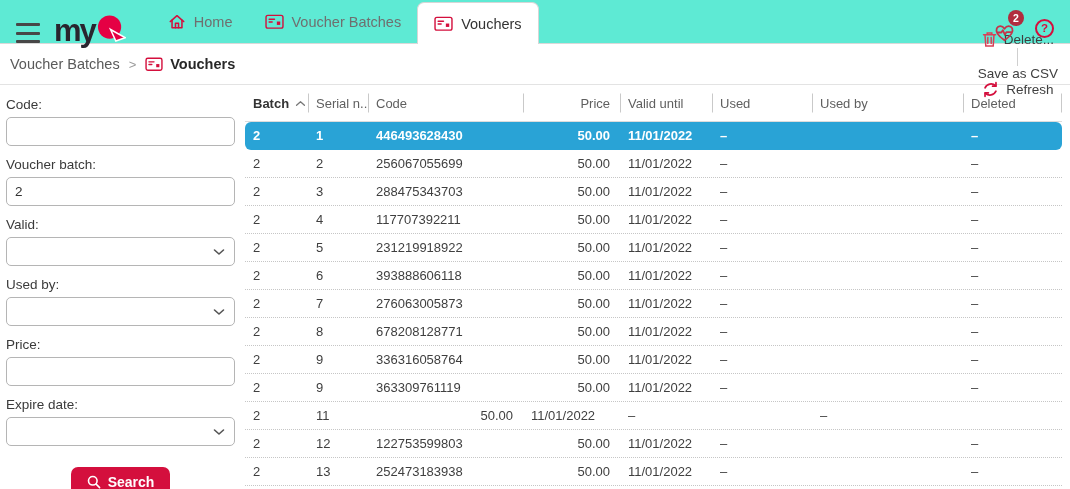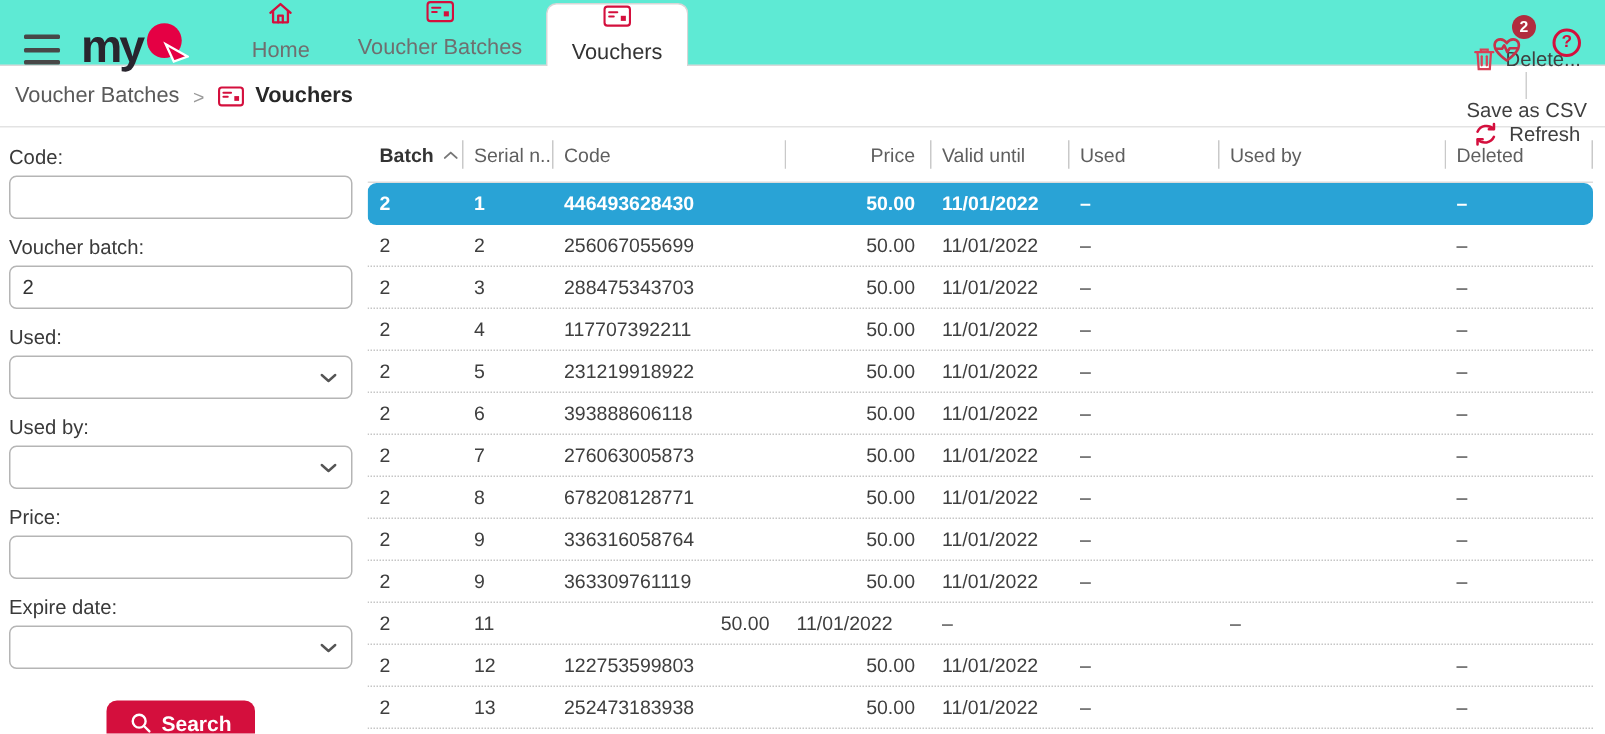--- a/index.html
+++ b/index.html
@@ -10,21 +10,21 @@
   .topbar { display: flex; align-items: flex-end; height: 44px; background: #5eead4;
     border-bottom: 1px solid #d9d9d9; padding-left: 10px; }
   .hamburger { width: 24px; height: 20px; display: flex; flex-direction: column;
     justify-content: space-between; cursor: pointer; margin: 0 6px; }
   .hamburger span { display: block; height: 3px; background: #474747; border-radius: 1px; }
   .logo { display: flex; align-items: flex-end; margin-left: 8px; cursor: default; }
   .logo-my { font-size: 31px; font-weight: 800; letter-spacing: -2px; color: #29252e; line-height: 0.82; }
   .logo-q { margin-left: 2px; }
   .tabs { display: flex; align-items: center; height: 100%; margin-left: 26px; }
   .tab { display: flex; align-items: center; gap: 8px; padding: 0 16px; height: 100%;
-    font-size: 14.5px; color: #6f6f6f; cursor: pointer; white-space: nowrap; flex-direction: column; }
+    font-size: 14.5px; color: #6f6f6f; cursor: pointer; white-space: nowrap; }
   .tab.active { background: #fff; border: 1px solid #d6d6d6; border-bottom: none;
     border-radius: 7px 7px 0 0; height: 42px; align-self: flex-end; margin-bottom: -1px;
     position: relative; z-index: 2; color: #333; }
   .topbar-right { margin-left: auto; display: flex; align-items: center; gap: 16px; padding-right: 16px; }
   .health-wrap { position: relative; cursor: pointer; width: 26px; height: 30px; }
   .badge { position: absolute; top: -3px; right: -5px; min-width: 16px; height: 16px;
     background: #b12c3e; color: #fff; border-radius: 50%; font-size: 10.5px; font-weight: 700;
     display: flex; align-items: center; justify-content: center; }
   .help-btn { width: 19px; height: 19px; border: 2px solid #d40f3d; border-radius: 50%;
     color: #d40f3d; font-size: 11.5px; font-weight: 700; display: flex; align-items: center;
@@ -209,21 +209,21 @@
   <aside class="filters">
     <div class="fgroup">
       <label class="flabel">Code:</label>
       <input class="finput" type="text" value="" style="">
     </div>
     <div class="fgroup">
       <label class="flabel">Voucher batch:</label>
       <input class="finput" type="text" value="2" style="">
     </div>
     <div class="fgroup">
-      <label class="flabel">Used:</label>
+      <label class="flabel">Valid:</label>
       <div class="fselect">
         <span></span>
         <span class="chev">
           <svg width="12" height="8" viewBox="0 0 12 8" fill="none" stroke="#555" stroke-width="1.6" stroke-linecap="round" stroke-linejoin="round">
               <path d="M1.5 2 L6 6 L10.5 2"></path>
             </svg>
         </span>
       </div>
     </div>
     <div class="fgroup">

